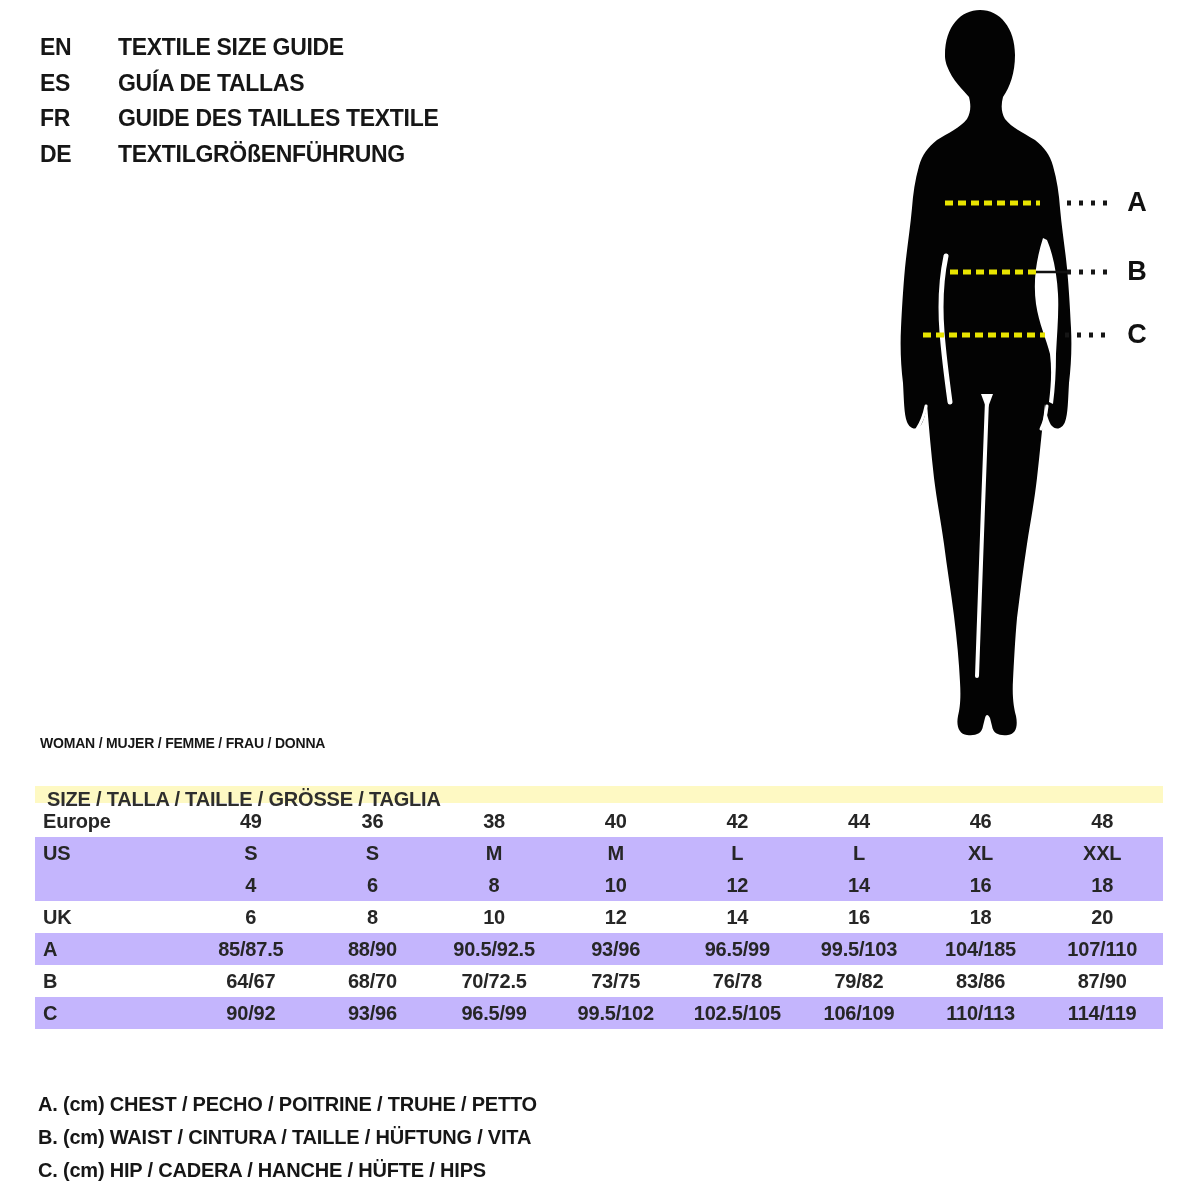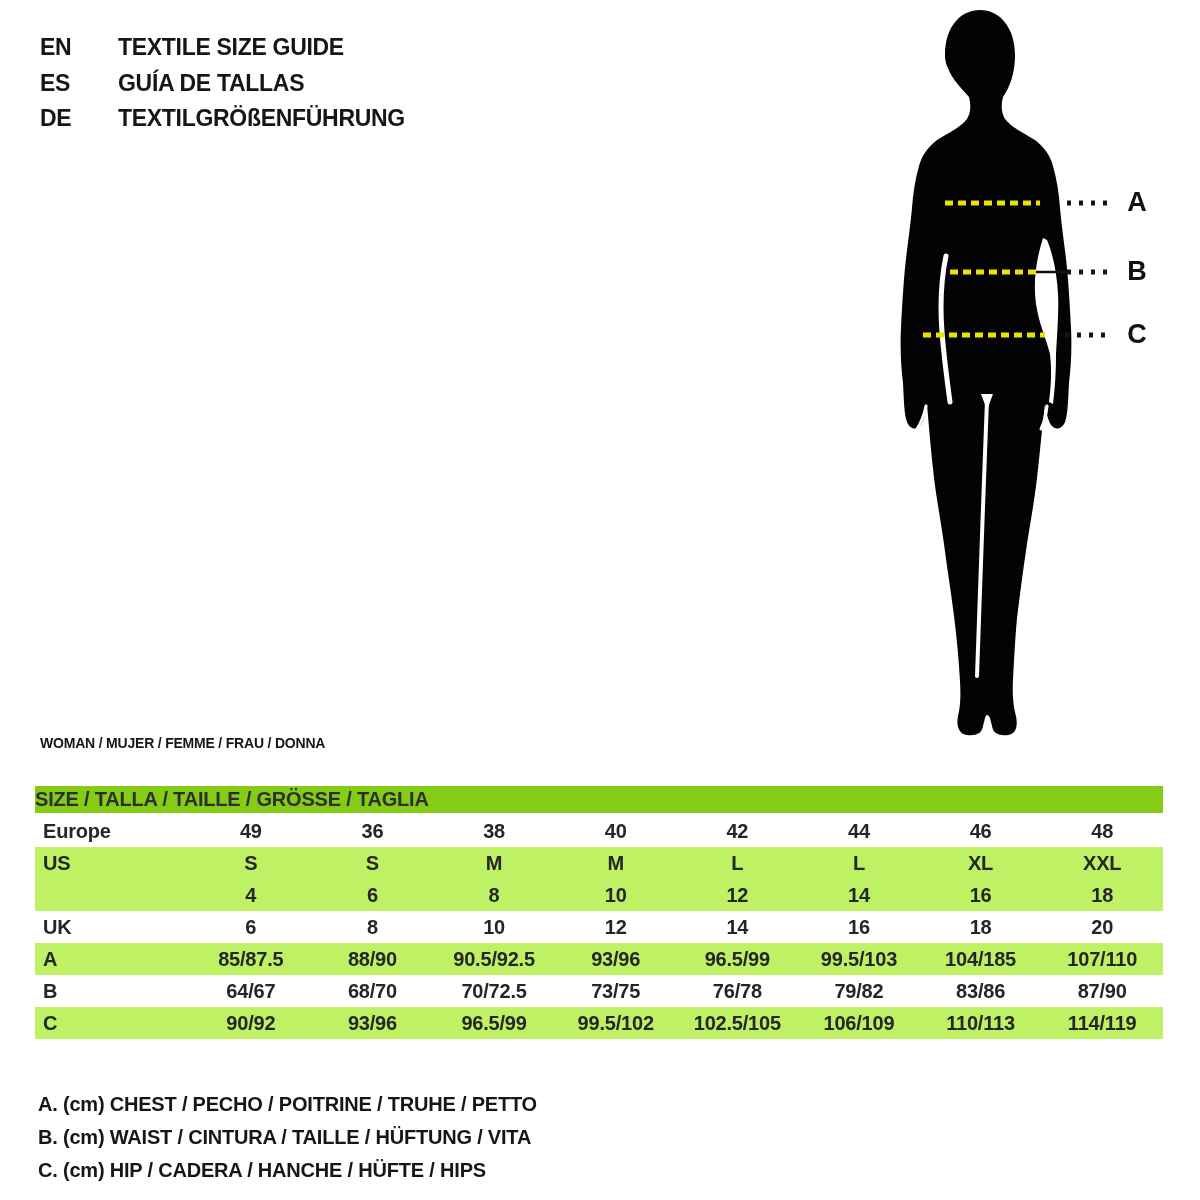--- a/index.html
+++ b/index.html
@@ -24,46 +24,50 @@
   .measure-label{position:absolute;width:36px;text-align:center;font-size:27px;font-weight:700;color:#111;}
   .lblA{left:1119px;top:187px;}
   .lblB{left:1119px;top:256px;}
   .lblC{left:1119px;top:319px;}
 
   
   .gender-heading{position:absolute;left:40px;top:735px;font-size:14px;font-weight:700;letter-spacing:-0.2px;}
 
   
   .size-table{position:absolute;left:35px;top:786px;width:1128px;}
-  .thead{height:27px;line-height:27px;background:#84cc16;color:#2e2e2e;
-         font-size:20px;font-weight:700;padding-left:0;letter-spacing:-0.2px;}
+  .thead{height:17px;line-height:27px;background:#fef9c3;color:#2e2e2e;
+         font-size:20px;font-weight:700;padding-left:12px;letter-spacing:-0.2px;}
   .tbody{margin-top:2px;}
   .trow{display:grid;grid-template-columns:155px repeat(8,1fr);height:32px;line-height:32px;
         font-size:20px;font-weight:700;color:#262626;letter-spacing:-0.2px;}
-  .trow.shaded{background:#bef264;}
+  .trow.shaded{background:#c4b5fd;}
   .tcell{text-align:center;overflow:hidden;}
   .tcell.tlabel{text-align:left;padding-left:8px;}
 
   
   .legend{position:absolute;left:38px;top:1088px;}
   .legend-line{font-size:20px;font-weight:700;line-height:33px;letter-spacing:-0.2px;white-space:nowrap;}
 </style>
 </head>
 <body>
 
 <div class="page">
 
   <div class="lang-list">
     <div class="lang-row">
       <span class="lang-code">EN</span>
       <span class="lang-title">TEXTILE SIZE GUIDE</span>
     </div>
     <div class="lang-row">
       <span class="lang-code">ES</span>
       <span class="lang-title">GUÍA DE TALLAS</span>
+    </div>
+    <div class="lang-row">
+      <span class="lang-code">FR</span>
+      <span class="lang-title">GUIDE DES TAILLES TEXTILE</span>
     </div>
     <div class="lang-row">
       <span class="lang-code">DE</span>
       <span class="lang-title">TEXTILGRÖßENFÜHRUNG</span>
     </div>
   </div>
 
   <div class="figure">
     <svg viewBox="0 0 252 735" aria-hidden="true">
 

